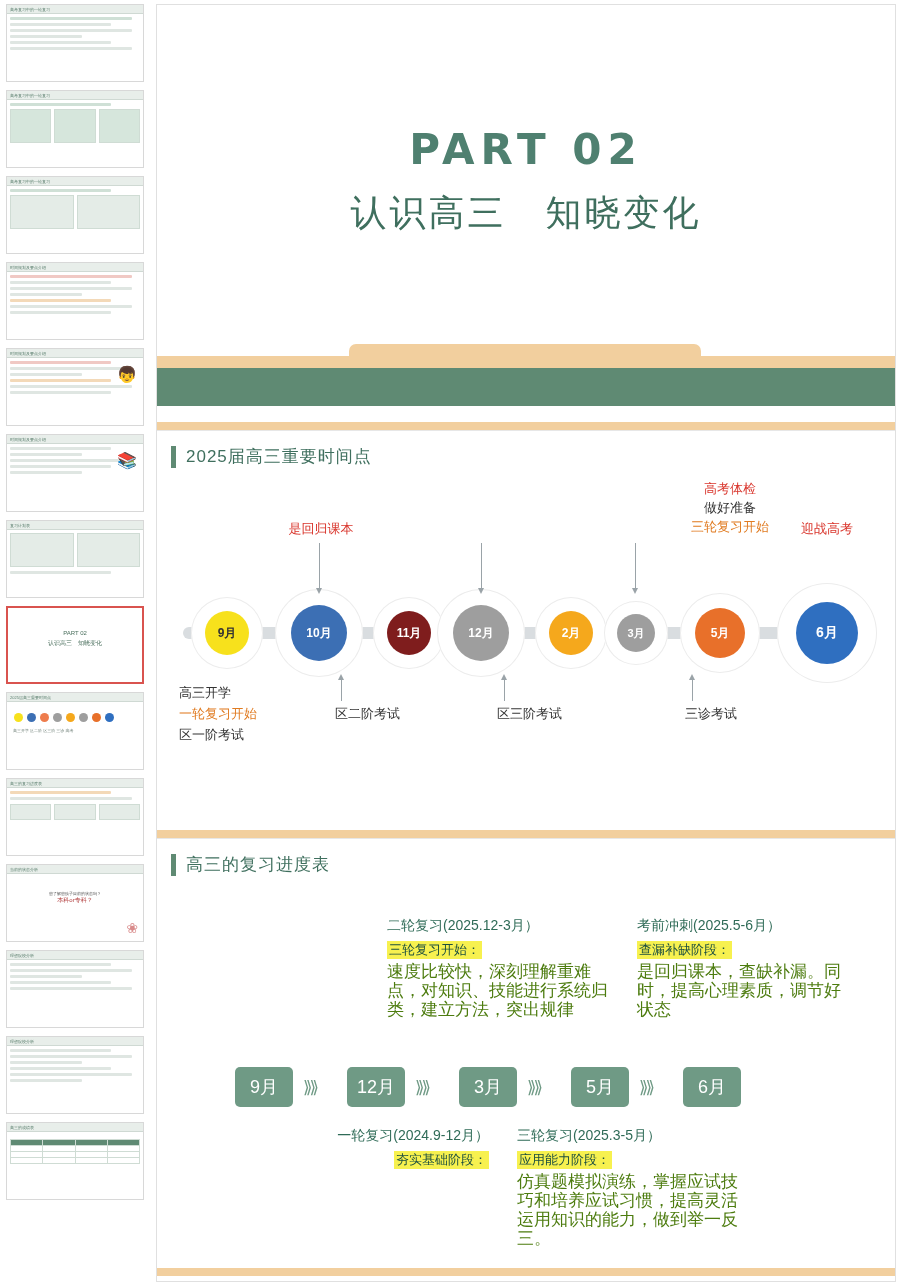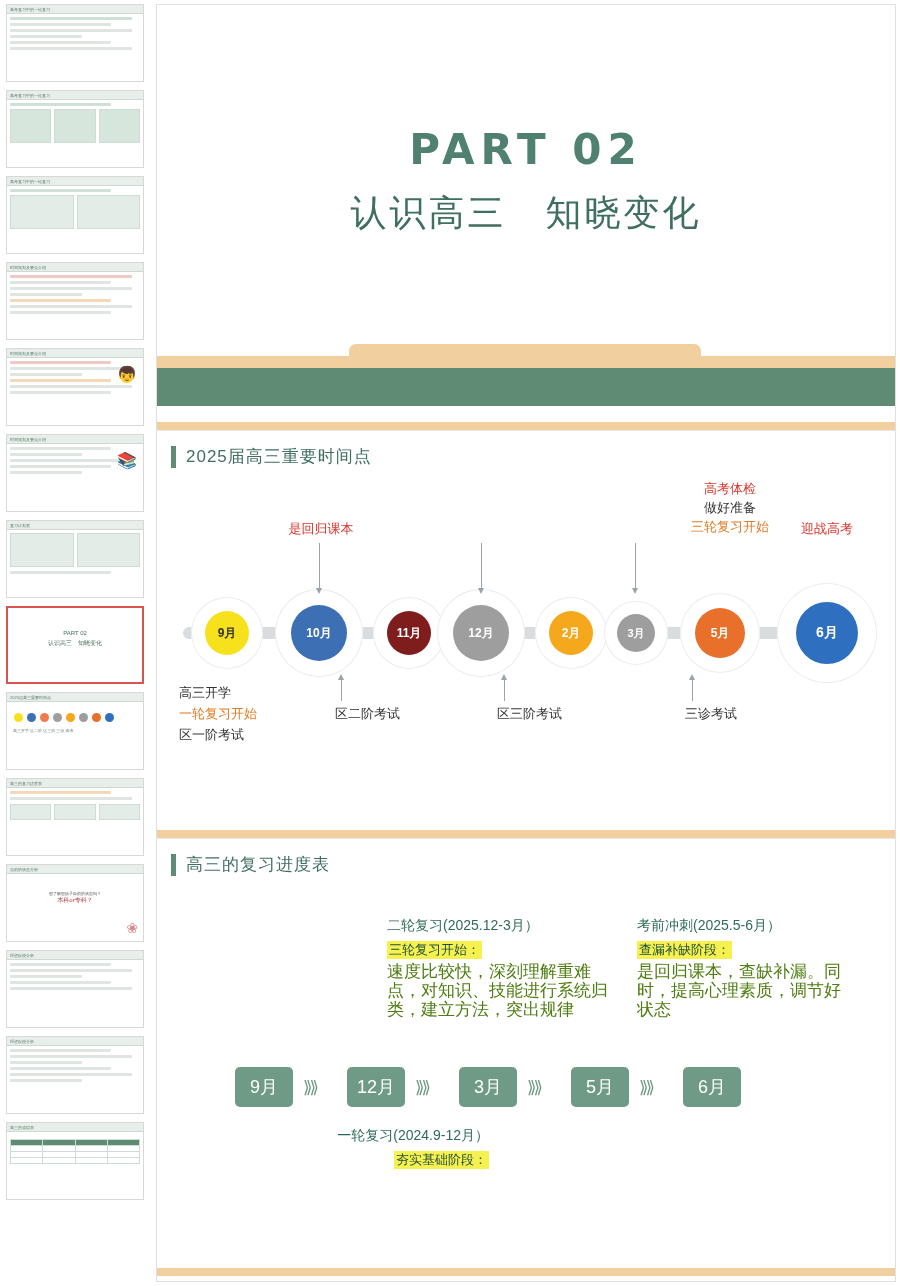--- a/index.html
+++ b/index.html
@@ -621,18 +621,23 @@
       <div class="chev" style="left:370px; top:238px;">⟫⟫</div>
       <div class="chip" style="left:414px; top:228px;">5月</div>
       <div class="chev" style="left:482px; top:238px;">⟫⟫</div>
       <div class="chip" style="left:526px; top:228px;">6月</div>
 
       <div class="note" style="left:112px; top:288px; width:220px;text-align:right;">
         <div class="note-title">一轮复习(2024.9-12月）</div>
         <div class="note-stage">夯实基础阶段：</div>
       </div>
 
+      <div class="note" style="left:360px; top:288px; width:225px;">
+        <div class="note-title">三轮复习(2025.3-5月）</div>
+        <div class="note-stage">应用能力阶段：</div>
+        <div class="note-body">仿真题模拟演练，掌握应试技巧和培养应试习惯，提高灵活运用知识的能力，做到举一反三。</div>
+      </div>
 
       <div id="pg-orange-strip"></div>
     </div>
 
   </div>
 </div>
 
 </body></html>

